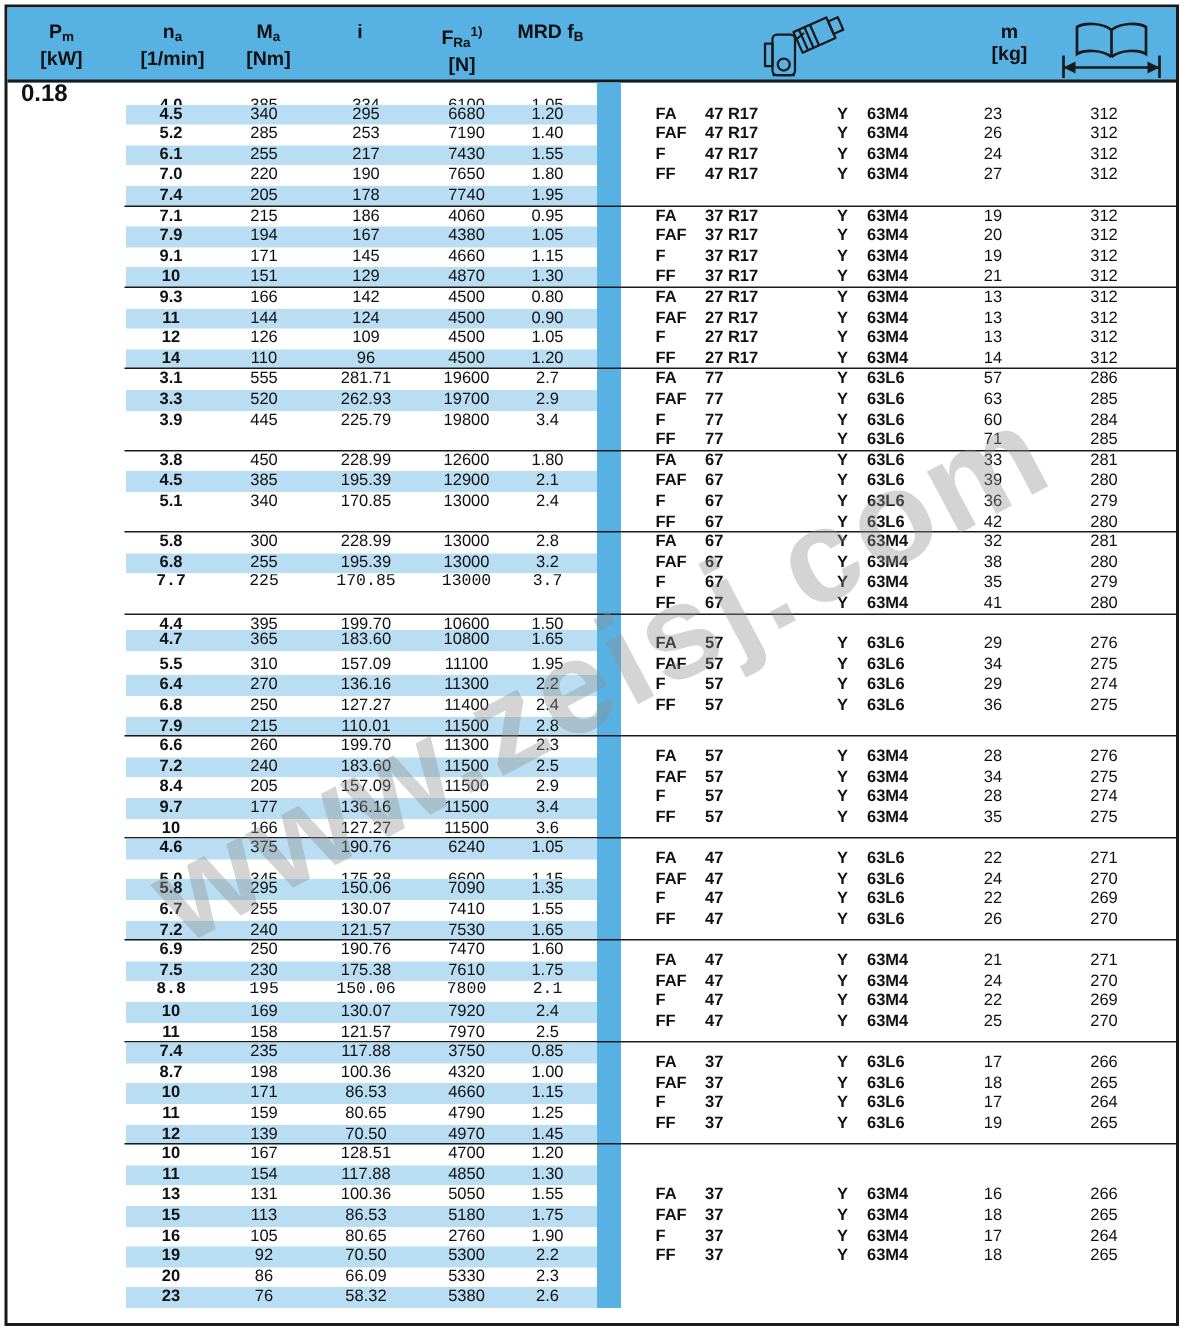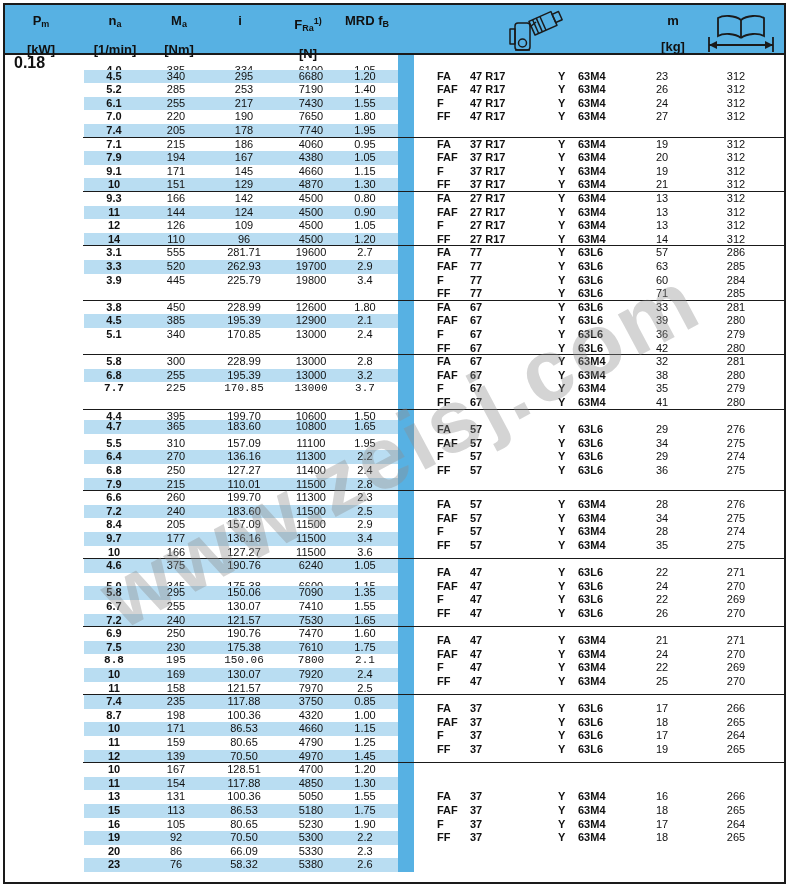--- a/index.html
+++ b/index.html
@@ -17,21 +17,21 @@
   }
   .header{
     position:absolute;left:5px;top:5px;width:779px;height:48px;
     background:var(--blue-header,#57b1e3);
     border-bottom:2px solid #1a1a1a;
   }
   .hcell{
     position:absolute;top:9px;text-align:center;
     font-weight:bold;font-size:13px;line-height:14px;color:#111;
   }
-  .hcell .unit{display:block;font-weight:bold;margin-top:12px;}
+  .hcell .unit{display:block;font-weight:bold;margin-top:1px;}
   sub{font-size:9px;vertical-align:-2px;}
   sup{font-size:9px;vertical-align:5px;}
   .vband{
     position:absolute;left:398px;top:55px;width:16px;height:817px;
     background:var(--blue-header,#57b1e3);
   }
   .trow{position:absolute;left:0;width:789px;height:13.6px;}
   .stripe{position:absolute;left:84px;top:0;width:314px;height:13.6px;background:var(--blue-stripe,#b9ddf2);}
   .cell{
     position:absolute;top:0;height:13.6px;line-height:13.9px;
@@ -895,21 +895,21 @@
         <div class="cell c-na">15</div>
         <div class="cell c-ma">113</div>
         <div class="cell c-i">86.53</div>
         <div class="cell c-fra">5180</div>
         <div class="cell c-fb">1.75</div>
       </div>
       <div class="trow" style="top: 817.6px;">
         <div class="cell c-na">16</div>
         <div class="cell c-ma">105</div>
         <div class="cell c-i">80.65</div>
-        <div class="cell c-fra">5230</div>
+        <div class="cell c-fra">2760</div>
         <div class="cell c-fb">1.90</div>
       </div>
       <div class="trow" style="top: 831.2px;">
         <div class="stripe"></div>
         <div class="cell c-na">19</div>
         <div class="cell c-ma">92</div>
         <div class="cell c-i">70.50</div>
         <div class="cell c-fra">5300</div>
         <div class="cell c-fb">2.2</div>
       </div>

